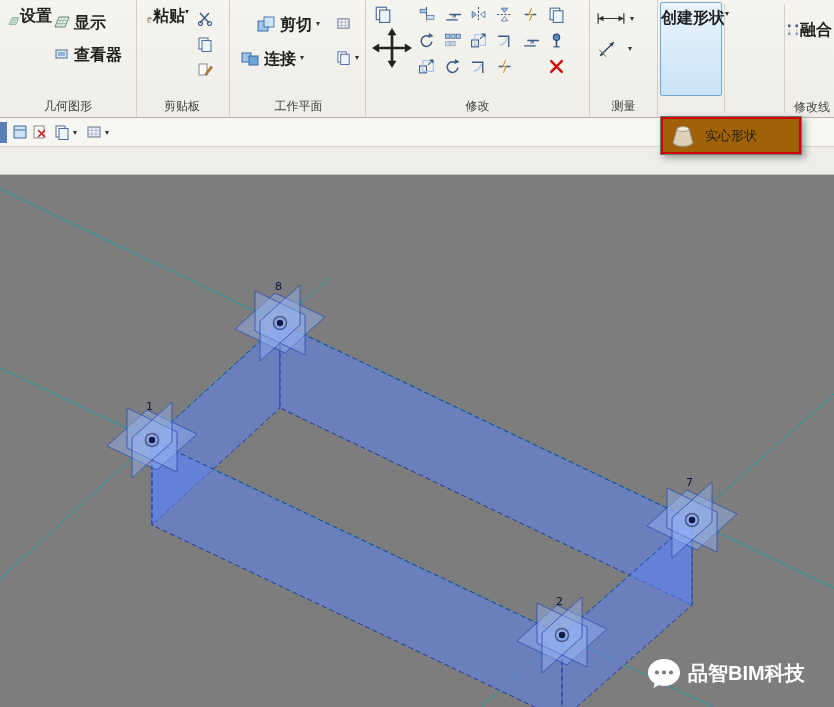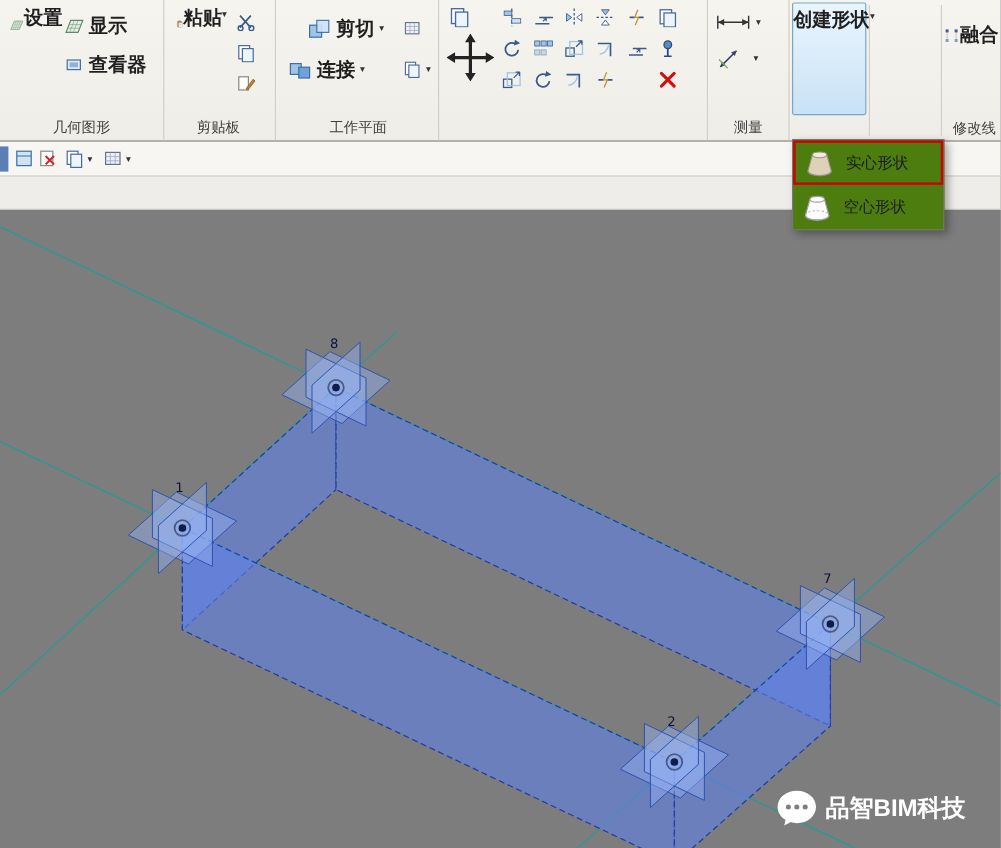--- a/index.html
+++ b/index.html
@@ -21,22 +21,22 @@
   .btn-pressed { background:linear-gradient(#eaf5fd,#c9e2f6); border:1px solid #76a7c8; border-radius:2px; }
 
   
   .bar1 { position:absolute; top:118px; left:0; width:834px; height:29px;
           background:#f7f6f3; border-bottom:1px solid #d9d6d0; z-index:5; }
   .bar2 { position:absolute; top:147px; left:0; width:834px; height:28px;
           background:#efedea; border-bottom:1px solid #c9c6c0; z-index:5; }
   .side-tab { position:absolute; left:0; top:4px; width:7px; height:21px; background:#5b7fb4; }
 
   
-  .dropdown { position:absolute; left:660px; top:116px; width:127px; z-index:60;
-              background:#4d7c0f; border:1px solid #767676; box-shadow:3px 3px 7px rgba(0,0,0,.35); }
+  .dropdown { position:absolute; left:660px; top:116px; width:142px; z-index:60;
+              background:#a16207; border:1px solid #767676; box-shadow:3px 3px 7px rgba(0,0,0,.35); }
   .dd-item { height:37px; display:flex; align-items:center; gap:8px; padding-left:6px;
              font-size:13px; color:#1c1c1c; cursor:default; }
   .dd-item.red-box { border:2px solid #cf0000; }
 
   
   .viewport { position:absolute; top:175px; left:0; width:834px; height:532px; background:#7d7d7d; z-index:1; }
 
   
   .refline { stroke:#1f9c9c; stroke-width:1; }
   .face { fill:rgba(95,130,235,0.58); stroke:#1e3d9e; stroke-width:1; stroke-dasharray:5 3; }
@@ -353,20 +353,21 @@
       <div class="abs" style="left:104px;top:58px;"><svg width="17" height="17">
             <use href="#i-trim"></use>
           </svg></div>
       <div class="abs" style="left:130px;top:58px;"><svg width="17" height="17">
             <use href="#i-split"></use>
           </svg></div>
       <div class="abs" style="left:182px;top:58px;"><svg width="17" height="17">
             <use href="#i-delx"></use>
           </svg></div>
 
+      <div class="panel-label">修改</div>
     </div>
 
     <div class="panel" style="left:590px;width:68px;">
       <div class="abs hrow" style="left:6px;top:12px;">
         <svg width="30" height="13">
             <use href="#i-measureh"></use>
           </svg>
         <span class="caret">▾</span>
       </div>
       <div class="abs hrow" style="left:8px;top:40px;">
@@ -425,26 +426,20 @@
     <div class="abs caret" style="left:105px;top:11px;">▾</div>
   </div>
   <div class="bar2"></div>
 
   <div class="dropdown">
     <div class="dd-item red-box">
       <svg width="28" height="26">
           <use href="#i-conesolid"></use>
         </svg>
       <span>实心形状</span>
-    </div>
-    <div class="dd-item">
-      <svg width="28" height="26">
-          <use href="#i-conehollow"></use>
-        </svg>
-      <span>空心形状</span>
     </div>
   </div>
 
   <div class="viewport">
     <svg width="834" height="532" viewBox="0 0 834 532">
 
       <g>
         <line class="refline" x1="0" y1="14" x2="834" y2="413"></line>
         <line class="refline" x1="0" y1="404" x2="330" y2="102"></line>
         <line class="refline" x1="0" y1="193" x2="713" y2="532"></line>

